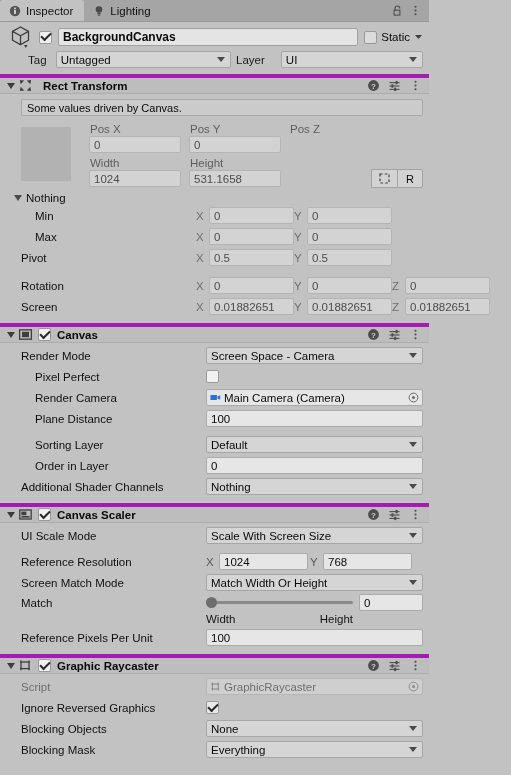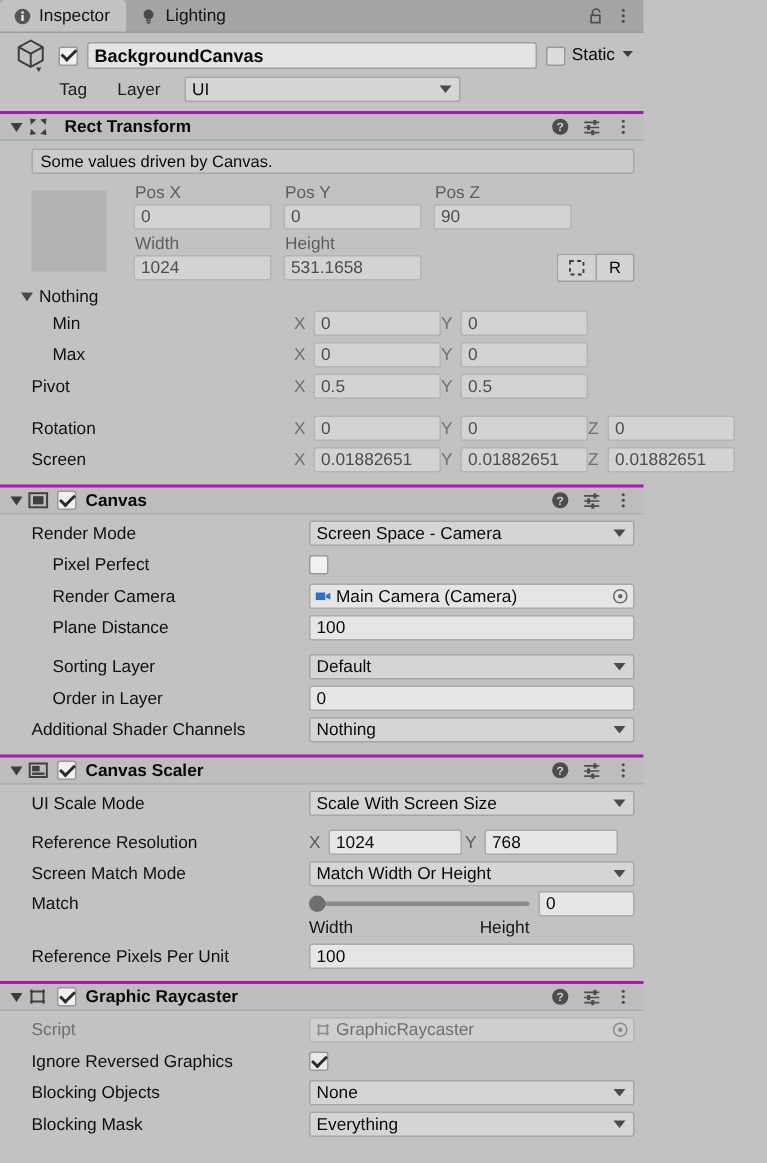--- a/index.html
+++ b/index.html
@@ -147,21 +147,21 @@
     border-left: 4px solid transparent;
     border-right: 4px solid transparent;
     border-top: 5px solid #4a4a4a;
   }
 
   
   .comp { background: #c2c2c2; }
   .comp-header {
     height: 20px;
     background: #bdbdbd;
-    border-top: 2px solid #a21caf;
+    border-top: 4px solid #a21caf;
     border-bottom: 1px solid #adadad;
     display: flex;
     align-items: center;
     padding: 0 6px 0 4px;
     box-sizing: border-box;
   }
   .foldout {
     width: 13px;
     display: flex; align-items: center; justify-content: center;
     flex: none;
@@ -413,21 +413,25 @@
         <span class="cbx"></span>
         <span class="static-label">Static</span>
         <span>
           <svg width="9" height="9" viewBox="0 0 9 9">
               <path d="M1 3 L8 3 L4.5 7 Z" fill="#3d3d3d"></path>
             </svg>
         </span>
       </div>
     </div>
     <div class="objrow2">
-      <span class="minilabel" style="width:30px;text-align:right;padding-right:5px;">Tag</span>
+      <span class="minilabel" style="width:30px;text-align:left;padding-right:5px;">Tag</span>
+      <div class="dropdown" style="width:228px;">
+        <span>Untagged</span>
+        <span class="caret"></span>
+      </div>
       <span class="minilabel" style="width:44px;text-align:right;padding-right:16px;">Layer</span>
       <div class="dropdown" style="width:184px;">
         <span>UI</span>
         <span class="caret"></span>
       </div>
     </div>
   </div>
 
   <div class="comp">
     <div class="comp-header">
@@ -491,25 +495,20 @@
           </div>
           <div class="rt-line">
             <div class="col3">
                 <div class="field driven">
                   <span>0</span>
                 </div>
               </div>
             <div class="col3">
                 <div class="field driven">
                   <span>0</span>
-                </div>
-              </div>
-            <div class="col3">
-                <div class="field driven">
-                  <span>90</span>
                 </div>
               </div>
           </div>
           <div class="rt-hdr">
             <div class="col3"><span class="hdrtxt">Width</span></div>
             <div class="col3"><span class="hdrtxt">Height</span></div>
           </div>
           <div class="rt-line">
             <div class="col3">
                 <div class="field driven">

